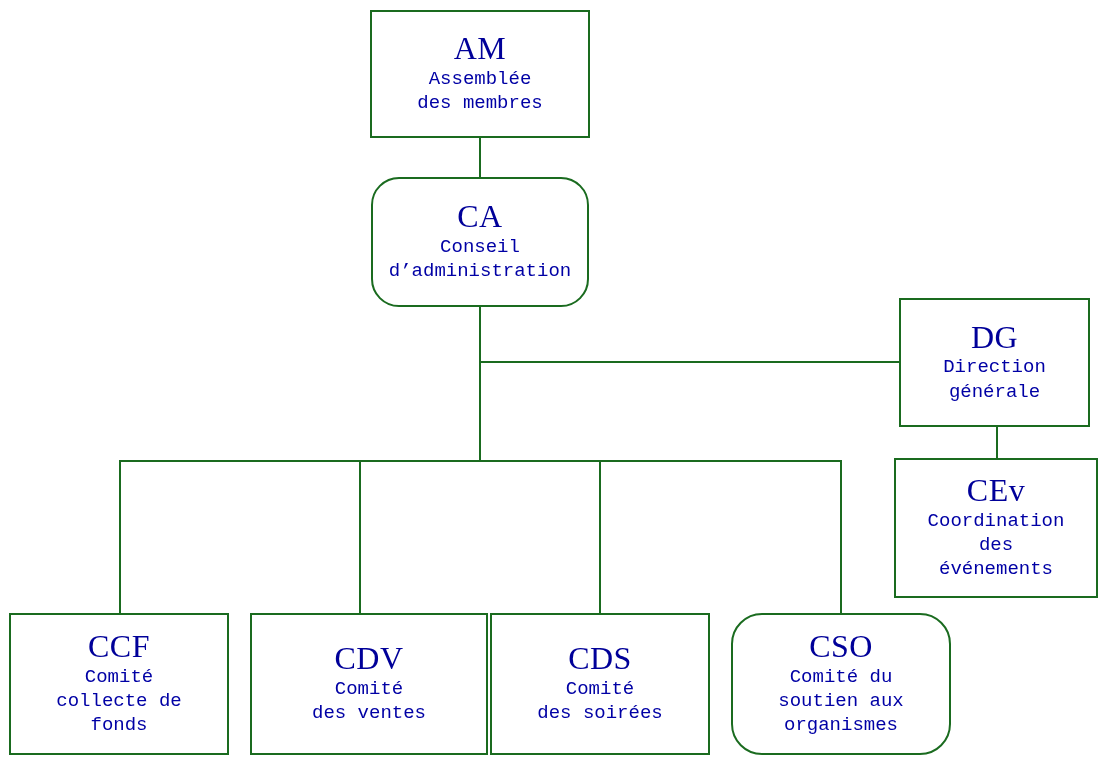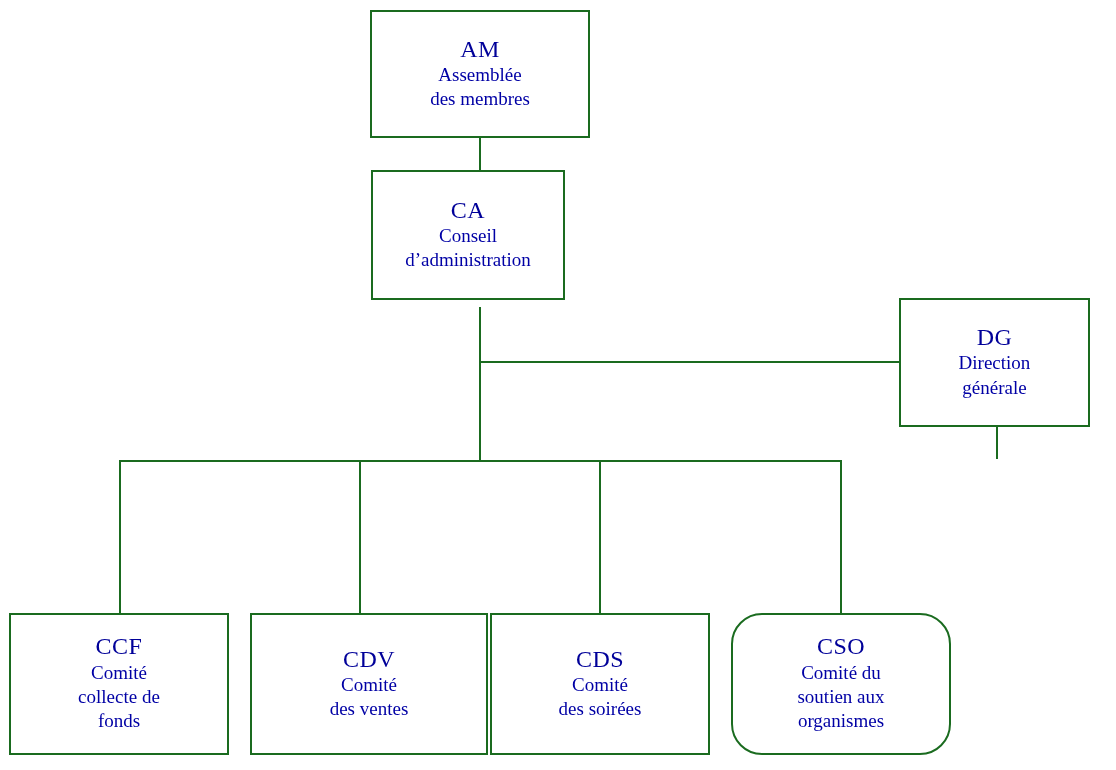--- a/index.html
+++ b/index.html
@@ -29,29 +29,29 @@
     flex-direction: column;
     align-items: center;
     justify-content: center;
     text-align: center;
     color: #000099;
     line-height: 1.18;
     padding: 2px 4px;
   }
   .node .acronym {
     font-family: "Liberation Serif", serif;
-    font-size: 24px;
+    font-size: 32px;
     font-weight: 400;
     letter-spacing: 0.5px;
     line-height: 1.05;
     margin-bottom: 1px;
     color: #000099;
   }
   .node .desc {
-    font-family: Liberation Serif, serif;
+    font-family: Liberation Mono, monospace;
     font-size: 19px;
     font-weight: 400;
     line-height: 1.28;
     color: #0000a5;
   }
 
   
   .conn {
     position: absolute;
     background: #1a6b1f;
@@ -78,32 +78,38 @@
   <div class="conn v" style="left:359px; top:460px; height:153px;"></div>
   <div class="conn v" style="left:599px; top:460px; height:153px;"></div>
   <div class="conn v" style="left:840px; top:460px; height:153px;"></div>
 
   <div class="node" style="left:370px; top:10px; width:220px; height:128px;">
     <div class="acronym">AM</div>
     <div class="desc">Assemblée</div>
     <div class="desc">des membres</div>
   </div>
 
-  <div class="node" style="left:371px; top:170px; width:194px; height:130px;">
+  <div class="node" style="left:371px; top:177px; width:218px; height:130px;border-radius:28px;">
     <div class="acronym">CA</div>
     <div class="desc">Conseil</div>
     <div class="desc">d’administration</div>
   </div>
 
   <div class="node" style="left:899px; top:298px; width:191px; height:129px;align-items:center;">
     <div class="acronym">DG</div>
     <div class="desc">Direction</div>
     <div class="desc">générale</div>
   </div>
 
+  <div class="node" style="left:894px; top:458px; width:204px; height:140px;">
+    <div class="acronym">CEv</div>
+    <div class="desc">Coordination</div>
+    <div class="desc">des</div>
+    <div class="desc">événements</div>
+  </div>
 
   <div class="node" style="left:9px; top:613px; width:220px; height:142px;">
     <div class="acronym">CCF</div>
     <div class="desc">Comité</div>
     <div class="desc">collecte de</div>
     <div class="desc">fonds</div>
   </div>
 
   <div class="node" style="left:250px; top:613px; width:238px; height:142px;">
     <div class="acronym">CDV</div>

